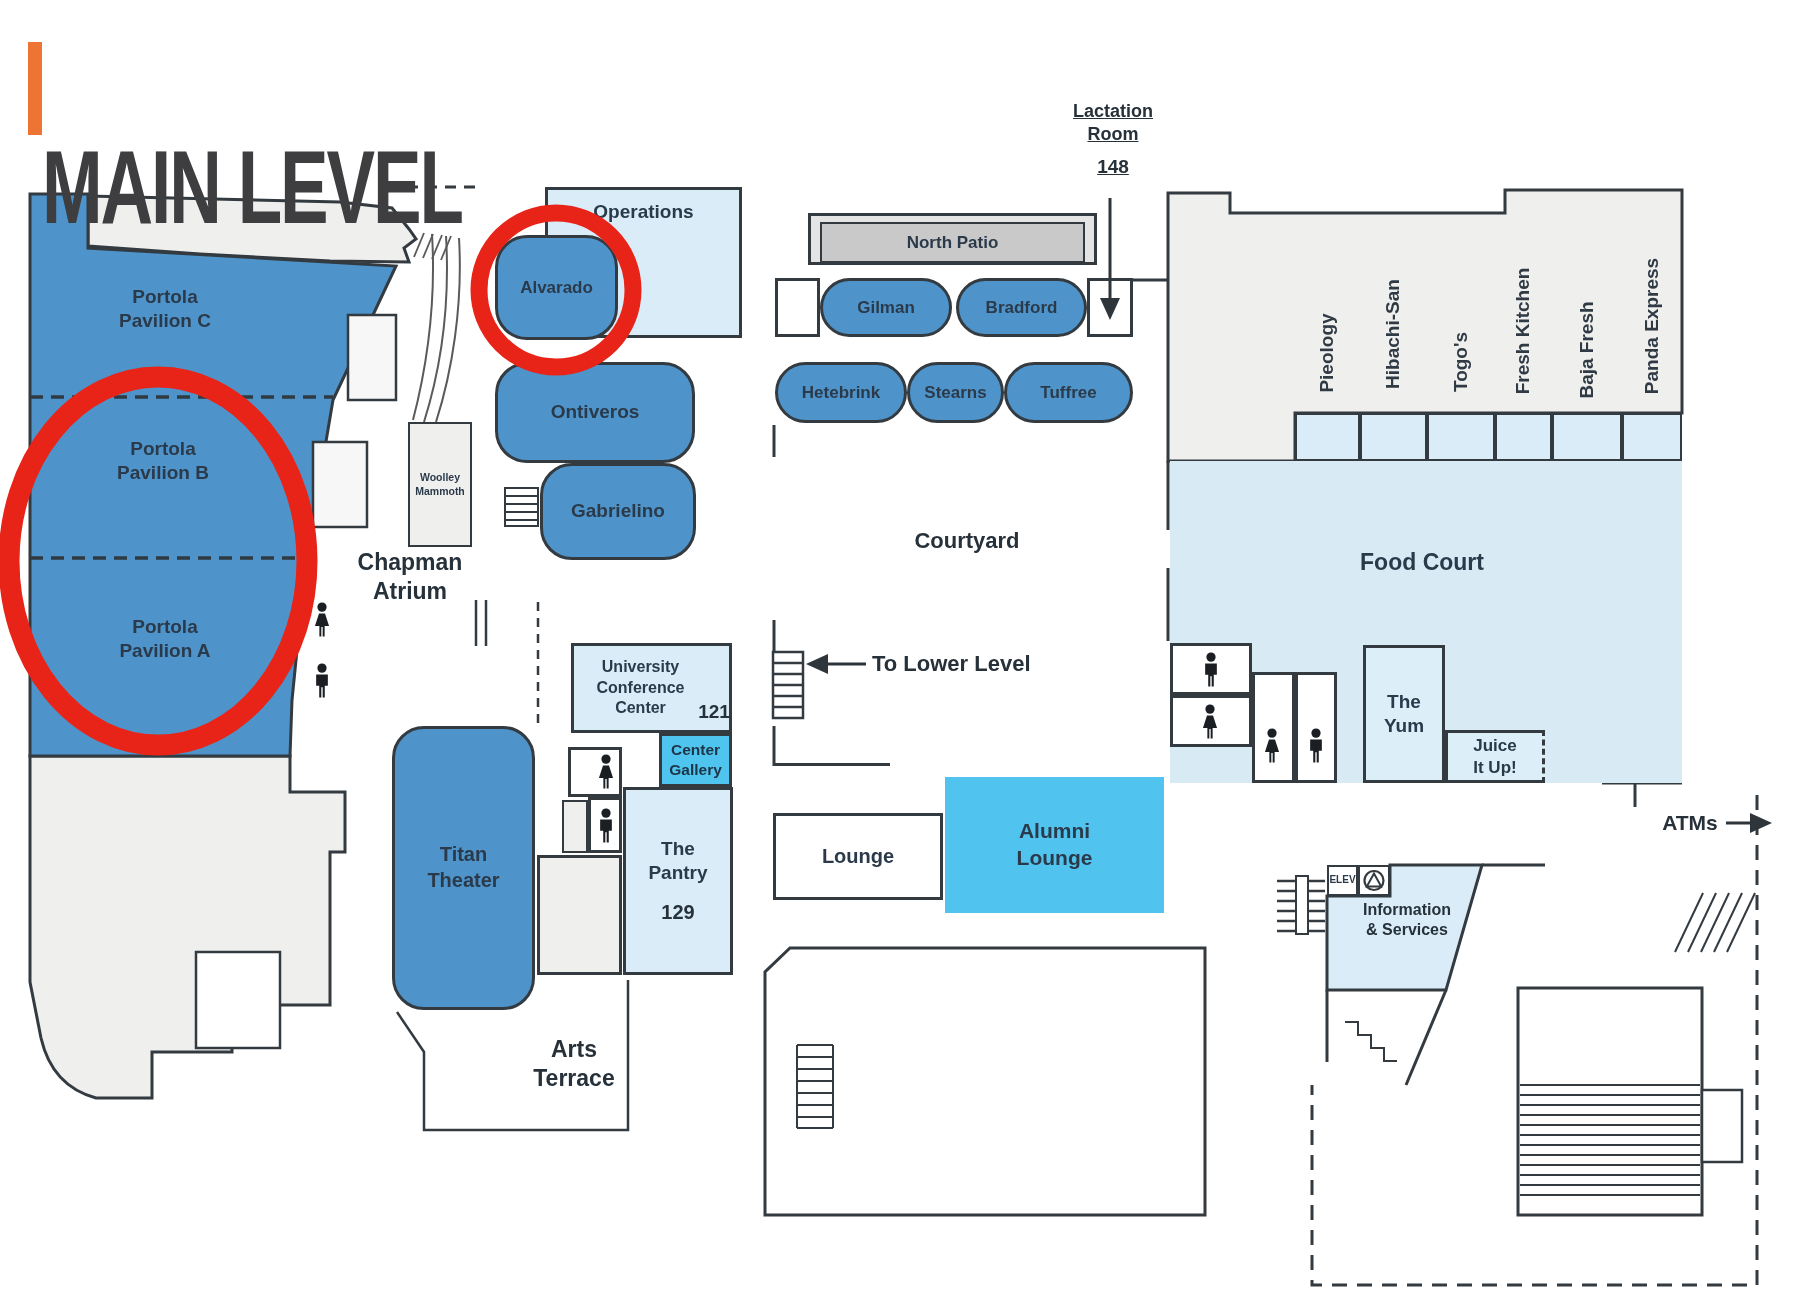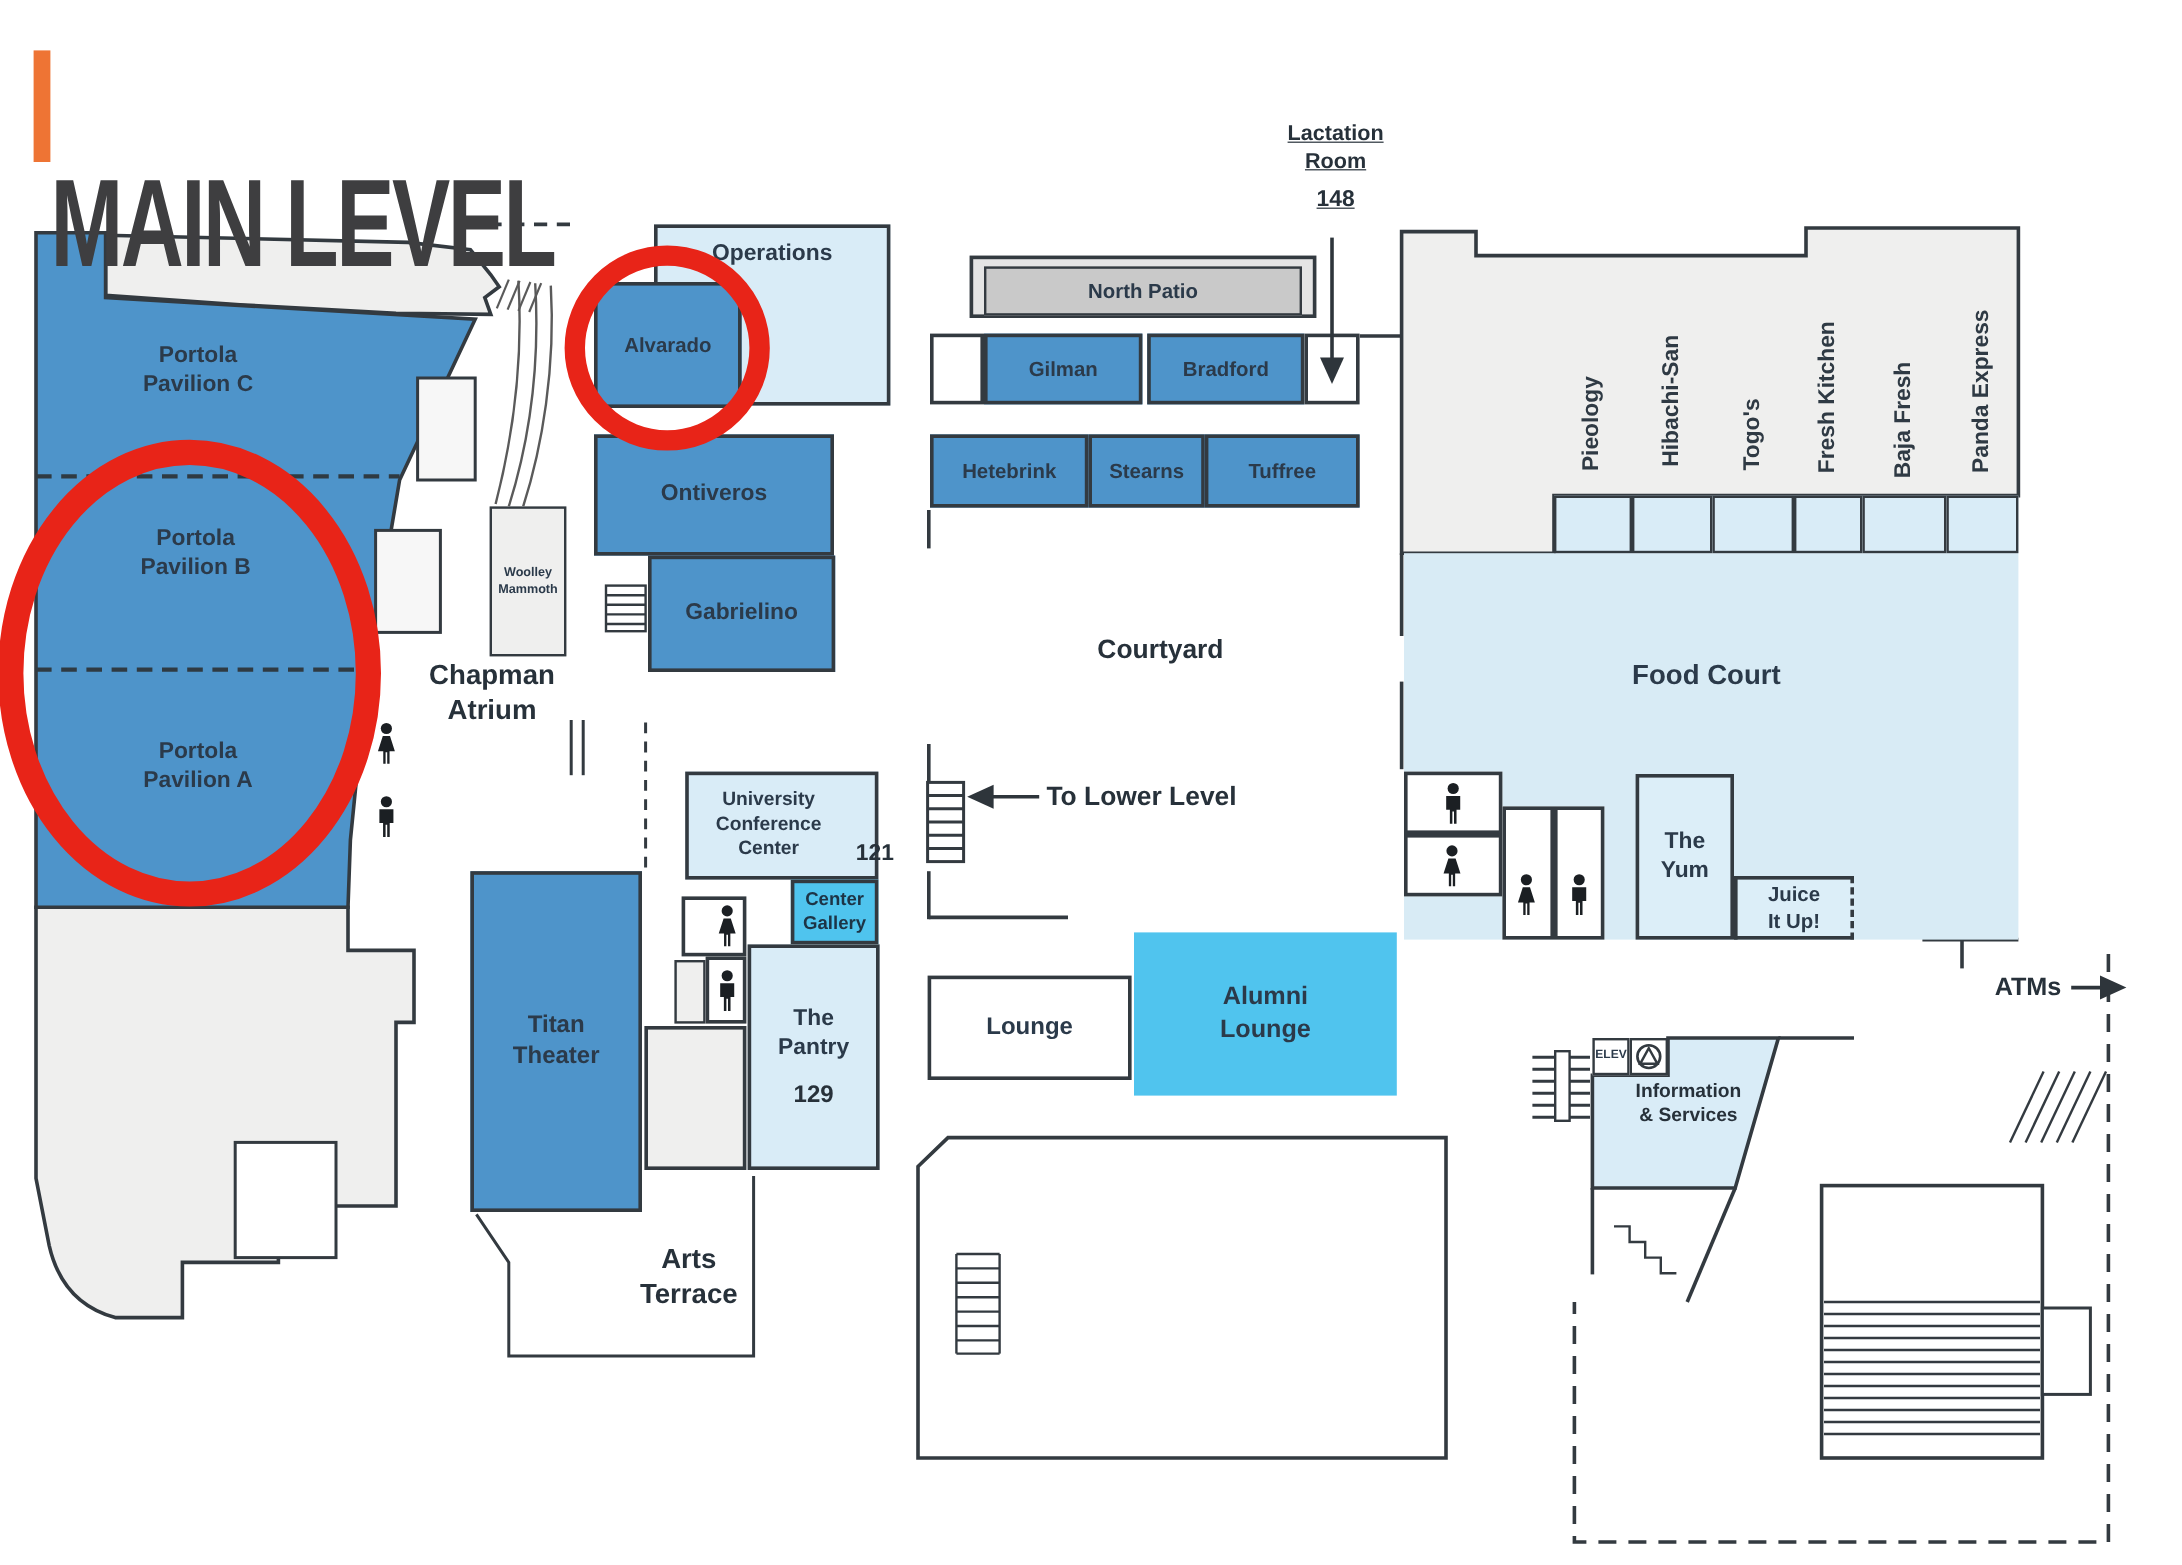--- a/index.html
+++ b/index.html
@@ -2,21 +2,21 @@
 <html><head>
 <meta charset="utf-8">
 <style>
   html,body{margin:0;padding:0;background:#fff;}
   body{font-family:"Liberation Sans", sans-serif;}
   .canvas{position:relative;width:1818px;height:1304px;background:#fff;overflow:hidden;}
   svg.layer{position:absolute;left:0;top:0;pointer-events:none;}
   .svg-base{z-index:1;}
   .svg-top{z-index:40;}
   .room{position:absolute;box-sizing:border-box;border:3px solid #333a40;display:flex;align-items:center;justify-content:center;text-align:center;white-space:pre-line;font-weight:600;color:#2b3a4a;line-height:1.28;z-index:10;}
-  .blue{background:#4e94ca;}
+  .blue{background:#4e94ca;border-radius:32px;}
   .lightblue{background:#d9ecf7;}
   .cyan{background:#4fc4ee;border:3px solid #333a40;}
   .whiteroom{background:#ffffff;}
   .grayroom{background:#efefee;}
   .noborder{border:none;}
   .lbl{position:absolute;display:flex;flex-direction:column;align-items:center;justify-content:center;text-align:center;white-space:pre-line;font-weight:600;color:#2b3a4a;line-height:1.28;z-index:20;}
   .vlabel{position:absolute;width:200px;height:26px;display:flex;align-items:center;justify-content:center;transform:rotate(-90deg);font-weight:600;font-size:19px;color:#2f3a44;z-index:20;white-space:nowrap;}
   .title-wrap{position:absolute;left:28px;top:26px;z-index:30;display:flex;align-items:flex-start;flex-direction:column;}
   .title-bar{width:14px;height:93px;background:#ee7434;margin-top:16px;}
   .title-text{font-size:104px;font-weight:700;color:#3e3e40;letter-spacing:-3px;transform:scaleX(0.70);transform-origin:left top;display:inline-block;margin-left:14px;line-height:1.0;}
@@ -202,21 +202,21 @@
   <div class="room lightblue" style="left:1445px;top:730px;width:100px;height:53px;font-size:17px;background:#dceef8;border-right-style:dashed;"><span>Juice
 It Up!</span></div>
 
   <div class="room cyan noborder" style="left:945px;top:777px;width:219px;height:136px;font-size:21px;background:#50c4ee;"><span>Alumni
 Lounge</span></div>
   <div class="room whiteroom" style="left:773px;top:813px;width:170px;height:87px;font-size:20px;"><span>Lounge</span></div>
 
   <div class="room lightblue" style="left:571px;top:643px;width:161px;height:90px;font-size:16px;padding-right:22px;"><span>University
 Conference
 Center</span></div>
-  <div class="lbl num" style="left:694px;top:700px;width:40px;font-size:19px;color:#27313a;margin-left:15px;">121</div>
+  <div class="lbl num" style="left:694px;top:700px;width:40px;font-size:19px;color:#27313a;">121</div>
   <div class="room cyan" style="left:659px;top:733px;width:73px;height:54px;font-size:15.5px;font-weight:700;color:#1d3446;"><span>Center
 Gallery</span></div>
 
   <div class="room blue" style="left:392px;top:726px;width:143px;height:284px;font-size:20px;"><span>Titan
 Theater</span></div>
   <div class="room grayroom" style="left:537px;top:855px;width:85px;height:120px;"></div>
   <div class="room lightblue" style="left:623px;top:787px;width:110px;height:188px;font-size:19px;flex-direction:column;">
     <span>The
 Pantry</span>
     <span class="num" style="margin-top:14px;font-size:20px;color:#27313a;">129</span>

